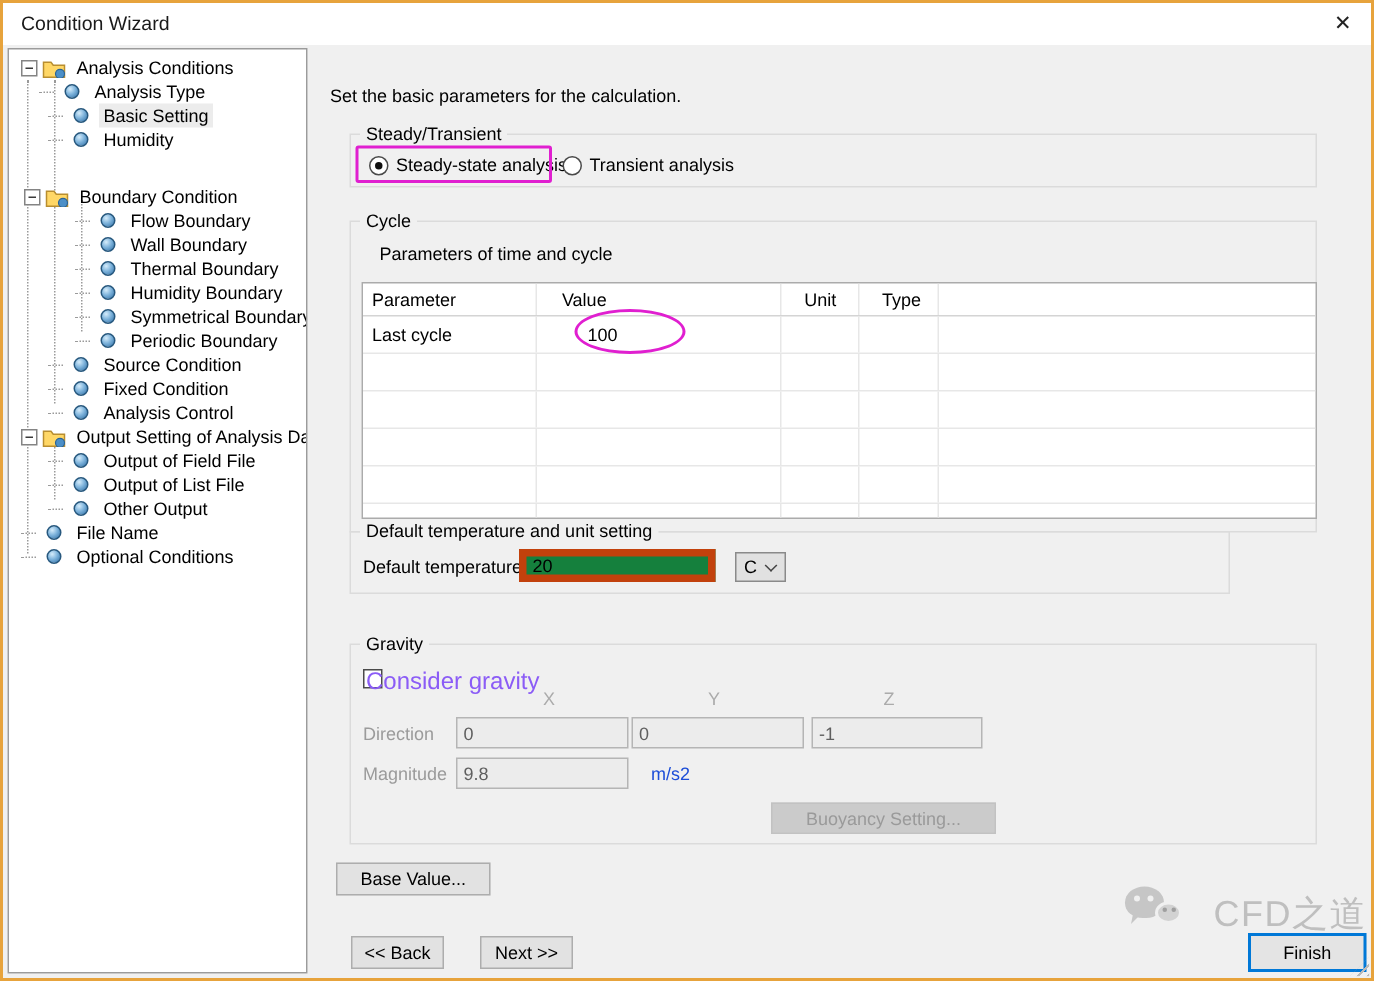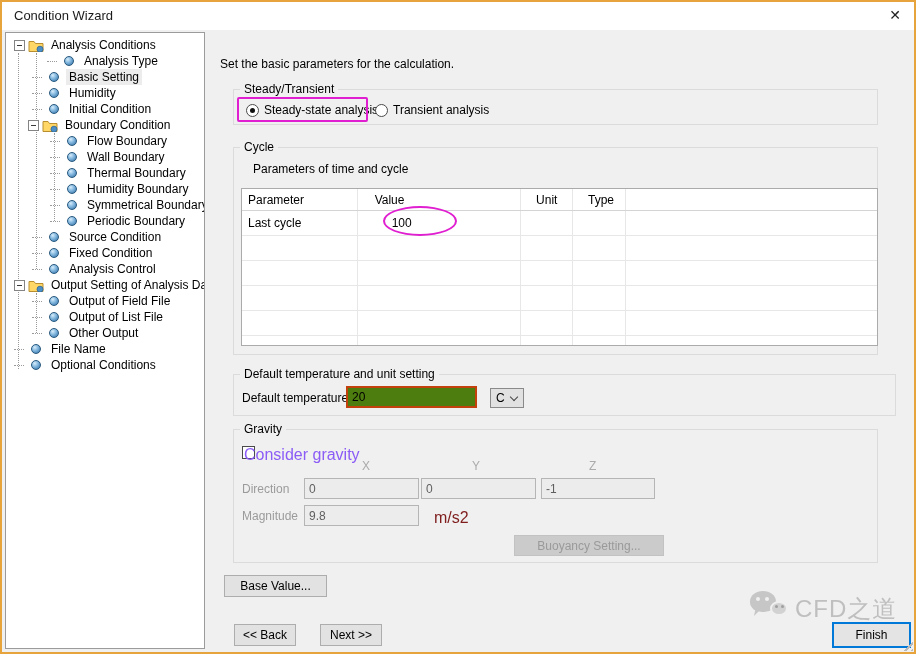--- a/index.html
+++ b/index.html
@@ -57,61 +57,61 @@
   .tcell.c0{ width:116px; }
   .tcell.c1{ width:164px; }
   .tcell.c2{ width:52px; }
   .tcell.c3{ width:53px; }
   .tcell.c4{ width:252px; border-right:none; }
   .trow.head .tcell.c1{ padding-left:17px; }
   .trow.head .tcell.c2, .trow.head .tcell.c3{ padding-left:15px; }
   .trow.data .tcell.c1{ padding-left:34px; }
   .annotation-ellipse{ position:absolute; left:141px; top:17px; width:74px; height:30px; border:2px solid #E01FD0; border-radius:50%; z-index:5; }
 
-  .g-temp{ left:231px; top:344px; width:663px; height:42px; }
+  .g-temp{ left:231px; top:324px; width:587px; height:42px; }
   .field-label{ position:absolute; font-size:12px; color:#000; }
-  .txt{ position:absolute; font-size:12px; color:#000; background:#4d7c0f; border:2px solid #c2410c; padding:0 4px; outline:none; }
+  .txt{ position:absolute; font-size:12px; color:#000; background:#15803d; border:5px solid #c2410c; padding:0 4px; outline:none; }
   .temp-input{ left:112px; top:11px; width:131px; height:22px; }
   .combo{ position:absolute; left:256px; top:13px; width:34px; height:20px; background:#E1E1E1; border:1px solid #8A8A8A; display:flex; align-items:center; font-size:12px; }
   .combo-val{ padding-left:5px; flex:1; }
   .chev{ width:6px; height:6px; border-left:1px solid #444; border-bottom:1px solid #444; transform:rotate(-45deg); margin-right:6px; margin-top:-3px; }
 
   .g-gravity{ left:231px; top:399px; width:645px; height:134px; }
   .checkbox{ position:absolute; left:8px; top:16px; width:13px; height:13px; border:1px solid #4a4a4a; background:#fff; }
   .chk-label{ position:absolute; left:10px; top:16px; font-size:16px; color:#8b5cf6; }
   .axis{ position:absolute; top:29px; font-size:12px; color:#ABABAB; }
   .axis.x{ left:128px; } .axis.y{ left:238px; } .axis.z{ left:355px; }
   .dim-label{ position:absolute; font-size:12px; color:#9B9B9B; }
   .txt.disabled{ background:#ECECEC; border:1px solid #B5B5B5; color:#5f5f5f; }
   .din0{ left:70px; top:48px; width:115px; height:21px; }
   .din1{ left:187px; top:48px; width:115px; height:21px; }
   .din2{ left:307px; top:48px; width:114px; height:21px; }
   .mag-in{ left:70px; top:75px; width:115px; height:21px; }
-  .unit-label{ position:absolute; left:200px; top:79px; font-size:16px; color:#7f1d1d; }
+  .unit-label{ position:absolute; left:200px; top:79px; font-size:12px; color:#1d4ed8; }
 
   .btn{ position:absolute; background:#E2E2E2; border:1px solid #ADADAD; font-size:12px; color:#000;
         display:flex; align-items:center; justify-content:center; font-family:"Liberation Sans", sans-serif; }
   .btn.disabled{ background:#CBCBCB; border:1px solid #C2C2C2; color:#9A9A9A; }
   .buoyancy-btn{ left:280px; top:105px; width:150px; height:21px; }
   .base-btn{ left:222px; top:545px; width:103px; height:22px; }
   .back-btn{ left:232px; top:594px; width:62px; height:22px; }
   .next-btn{ left:318px; top:594px; width:62px; height:22px; }
   .finish-btn{ left:830px; top:592px; width:79px; height:26px; border:2px solid #0078D7; background:#E4E4E4; }
 
   
   .watermark{ position:absolute; left:746px; top:559px; display:flex; align-items:flex-start; }
   .wm-logo{ position:relative; width:42px; height:36px; }
   .wm-bub-big{ position:absolute; left:2px; top:2px; width:26px; height:21px; background:#C6C6C6; border-radius:50% 50% 46% 46%; }
   .wm-bub-big::after{ content:""; position:absolute; left:4px; bottom:-4px; width:6px; height:6px; background:#C6C6C6; clip-path:polygon(0 100%,100% 0,20% 0); }
   .wm-eye-b1,.wm-eye-b2{ position:absolute; width:4px; height:4px; border-radius:50%; background:#F0F0F0; top:8px; }
   .wm-eye-b1{ left:8px; } .wm-eye-b2{ left:17px; }
   .wm-bub-small{ position:absolute; left:22px; top:12px; width:18px; height:15px; background:#D2D2D2; border:2px solid #F0F0F0; border-radius:50%; }
   .wm-eye-s1,.wm-eye-s2{ position:absolute; width:3px; height:3px; border-radius:50%; background:#9f9f9f; top:16px; }
   .wm-eye-s1{ left:27px; } .wm-eye-s2{ left:33px; }
-  .wm-text{ font-size:24px; color:#BFBFBF; letter-spacing:1px; margin-left:5px; margin-top:4px; }
+  .wm-text{ font-size:24px; color:#BFBFBF; letter-spacing:1px; margin-left:19px; margin-top:4px; }
 
   .resize-grip{ position:absolute; right:1px; bottom:1px; width:13px; height:13px;
     background:repeating-linear-gradient(135deg, transparent 0 3px, #B9B9B9 3px 4.5px);
     clip-path:polygon(100% 0, 100% 100%, 0 100%); }
 </style>
 </head>
 <body>
 
 <div class="dialog">
   <div class="titlebar">
@@ -132,49 +132,42 @@
               <span class="expand"></span>
             </span>
             <span class="slot-icon">
               <svg width="16" height="13" viewBox="0 0 16 13">
                 <path d="M1 2.5 h5 l1.5 2 H15 v8 H1 z" fill="#FFD766" stroke="#B98E2F" stroke-width="1"></path>
                 <circle cx="12" cy="10.2" r="3" fill="#4C8FC7" stroke="#2B6496" stroke-width="0.8"></circle>
               </svg>
             </span>
             <span class="tree-label">Analysis Conditions</span>
           </div>
-          <div class="tree-row" style="padding-left: 41px;">
+          <div class="tree-row" style="padding-left: 20px;">
             <span class="slot-box stub"></span>
             <span class="slot-icon">
               <span class="bullet"></span>
             </span>
             <span class="tree-label">Analysis Type</span>
           </div>
           <div class="tree-row" style="padding-left: 26px;">
             <span class="slot-box stub"></span>
             <span class="slot-icon">
               <span class="bullet"></span>
             </span>
             <span class="tree-label selected">Basic Setting</span>
           </div>
           <div class="tree-row" style="padding-left: 26px;">
             <span class="slot-box stub"></span>
             <span class="slot-icon">
               <span class="bullet"></span>
             </span>
             <span class="tree-label">Humidity</span>
           </div>
-          <div class="tree-row" style="padding-left: 26px;">
-            <span class="slot-box stub"></span>
-            <span class="slot-icon">
-              <span class="bullet"></span>
-            </span>
-            <span class="tree-label">Initial Condition</span>
-          </div>
-          <div class="tree-row" style="padding-left: 22px;">
+          <div class="tree-row" style="padding-left: 10px; margin-top: 22px;">
             <span class="slot-box">
               <span class="expand"></span>
             </span>
             <span class="slot-icon">
               <svg width="16" height="13" viewBox="0 0 16 13">
                 <path d="M1 2.5 h5 l1.5 2 H15 v8 H1 z" fill="#FFD766" stroke="#B98E2F" stroke-width="1"></path>
                 <circle cx="12" cy="10.2" r="3" fill="#4C8FC7" stroke="#2B6496" stroke-width="0.8"></circle>
               </svg>
             </span>
             <span class="tree-label">Boundary Condition</span>

